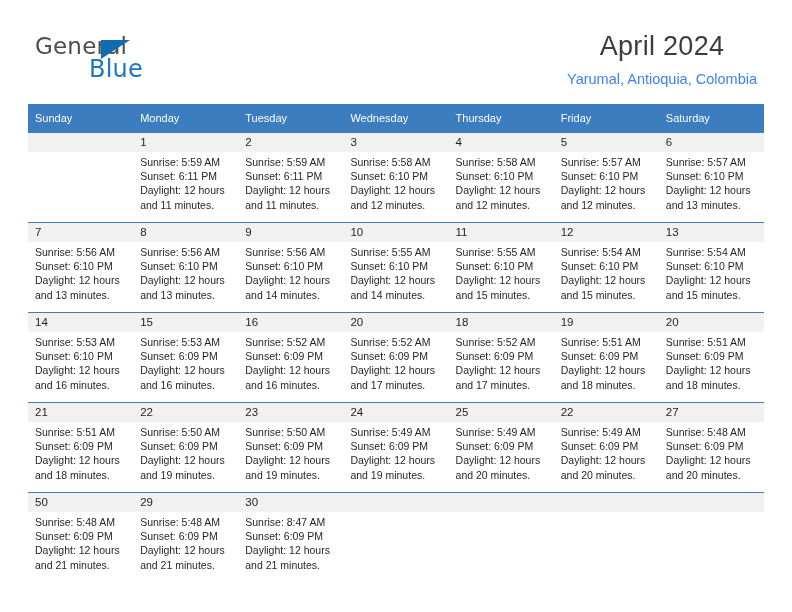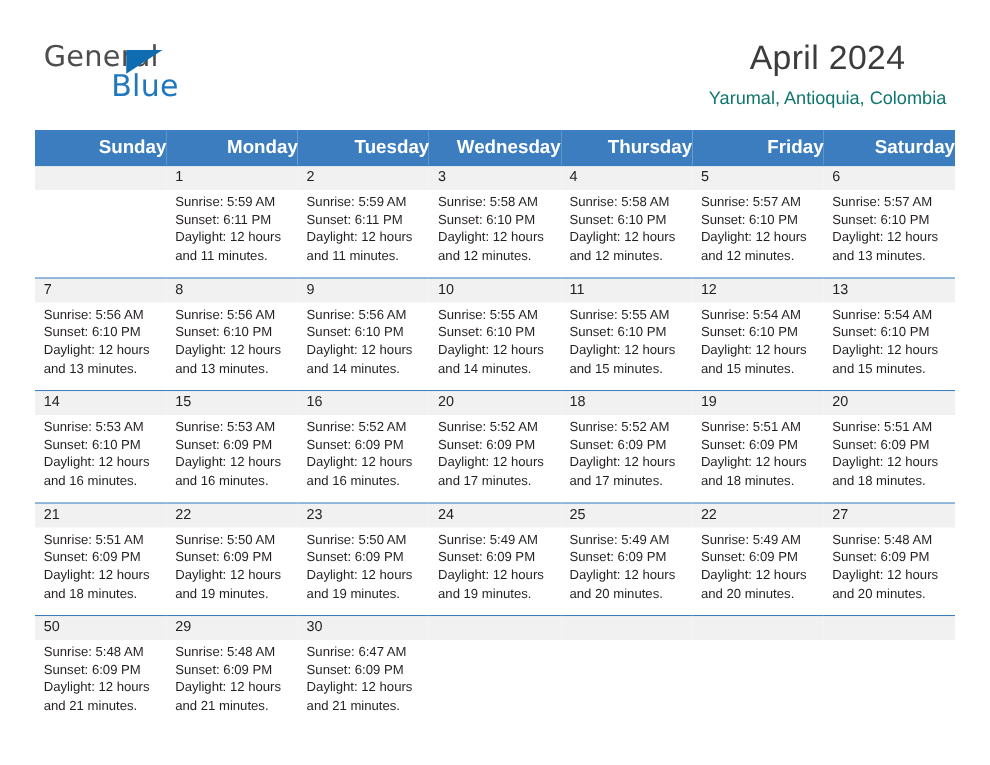--- a/index.html
+++ b/index.html
@@ -75,40 +75,40 @@
     font-size: 27px;
     color: #3c3c3c;
     font-weight: normal;
     line-height: 32px;
     letter-spacing: 0.3px;
     white-space: nowrap;
   }
   .location {
     margin-top: 8px;
     font-size: 14.5px;
-    color: #0f766e;
+    color: #3b82f6;
     line-height: 18px;
     white-space: nowrap;
   }
 
   
   .calendar {
     position: absolute;
     left: 28px;
     top: 104px;
     width: 736px;
     border-collapse: collapse;
     table-layout: fixed;
   }
   .calendar th {
     background: #3b7dbf;
     color: #ffffff;
-    font-size: 15px;
-    font-weight: bold;
-    text-align: right;
+    font-size: 11px;
+    font-weight: normal;
+    text-align: left;
     padding: 5px 0 5px 7px;
     height: 18px;
     line-height: 14px;
     border: none;
   }
   .calendar td {
     vertical-align: top;
     padding: 0;
     border: none;
     border-top: 1px solid #3b7dbf;
@@ -511,21 +511,21 @@
                 <div>Sunset: 6:09 PM</div>
                 <div>Daylight: 12 hours</div>
                 <div>and 21 minutes.</div>
               </div>
             </div>
           </td>
           <td class="cell">
             <div class="cell-inner">
               <span class="daynum">30</span>
               <div class="cell-lines">
-                <div>Sunrise: 6:47 AM</div>
+                <div>Sunrise: 8:47 AM</div>
                 <div>Sunset: 6:09 PM</div>
                 <div>Daylight: 12 hours</div>
                 <div>and 21 minutes.</div>
               </div>
             </div>
           </td>
           <td class="cell blank">
             <div class="cell-inner">
               <span class="daynum empty"></span>
               <div class="cell-lines"></div>

